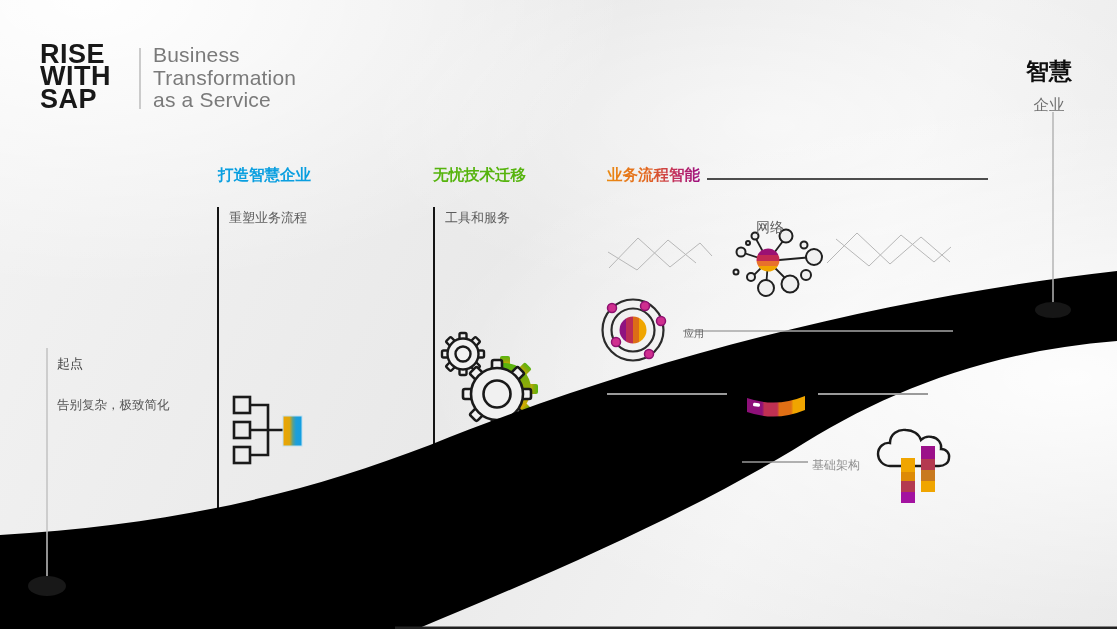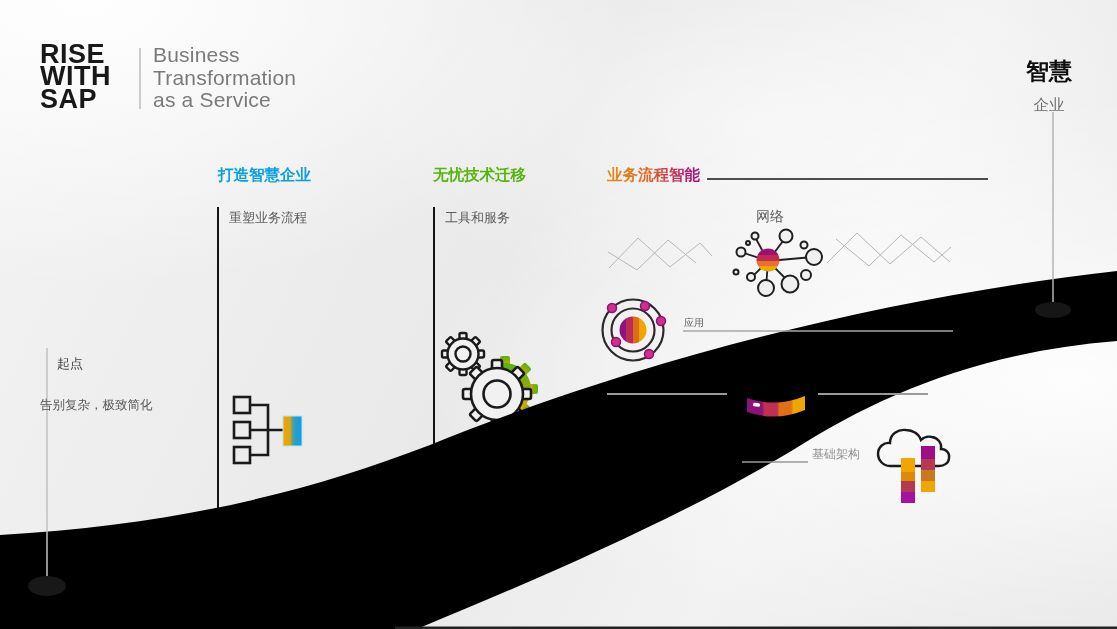--- a/index.html
+++ b/index.html
@@ -28,27 +28,27 @@
   .col-header.c1{left:218px;color:#0a9fe0;}
   .col-header.c2{left:433px;color:#56b40e;text-align:right;}
   .col-header.c3{left:607px;
      background:linear-gradient(90deg,#ea8a12 0%,#e2641f 45%,#c02c5f 75%,#9c0f80 100%);
      -webkit-background-clip:text;background-clip:text;color:transparent;
      -webkit-text-fill-color:transparent;}
   .col-sub{top:209px;font-size:13px;color:#5c5c5c;white-space:nowrap;}
   .col-sub.c1{left:229px;}
   .col-sub.c2{left:445px;}
   
-  .lbl{white-space:nowrap;color:#5c5c5c;}
+  .lbl{white-space:nowrap;color:#5c5c5c;margin-top:11px;}
   .lbl-network{left:744px;top:208px;width:52px;text-align:center;font-size:14px;}
   .lbl-app{left:684px;top:316px;font-size:10px;}
   .lbl-infra{left:812px;top:446px;font-size:12px;color:#8f8f8f;}
   
   .start-title{left:57px;top:355px;font-size:13px;color:#3f3f3f;}
-  .start-sub{left:40px;top:397px;font-size:12.5px;color:#565656;}
+  .start-sub{left:57px;top:397px;font-size:12.5px;color:#565656;}
 </style>
 </head>
 <body>
 
 <div class="stage">
 
   <svg class="svg-layer" width="1117" height="629" viewBox="0 0 1117 629">
     <defs>
       <linearGradient id="gradOrg" x1="0" y1="0" x2="1" y2="0">
         <stop offset="0" stop-color="#efa400"></stop>

